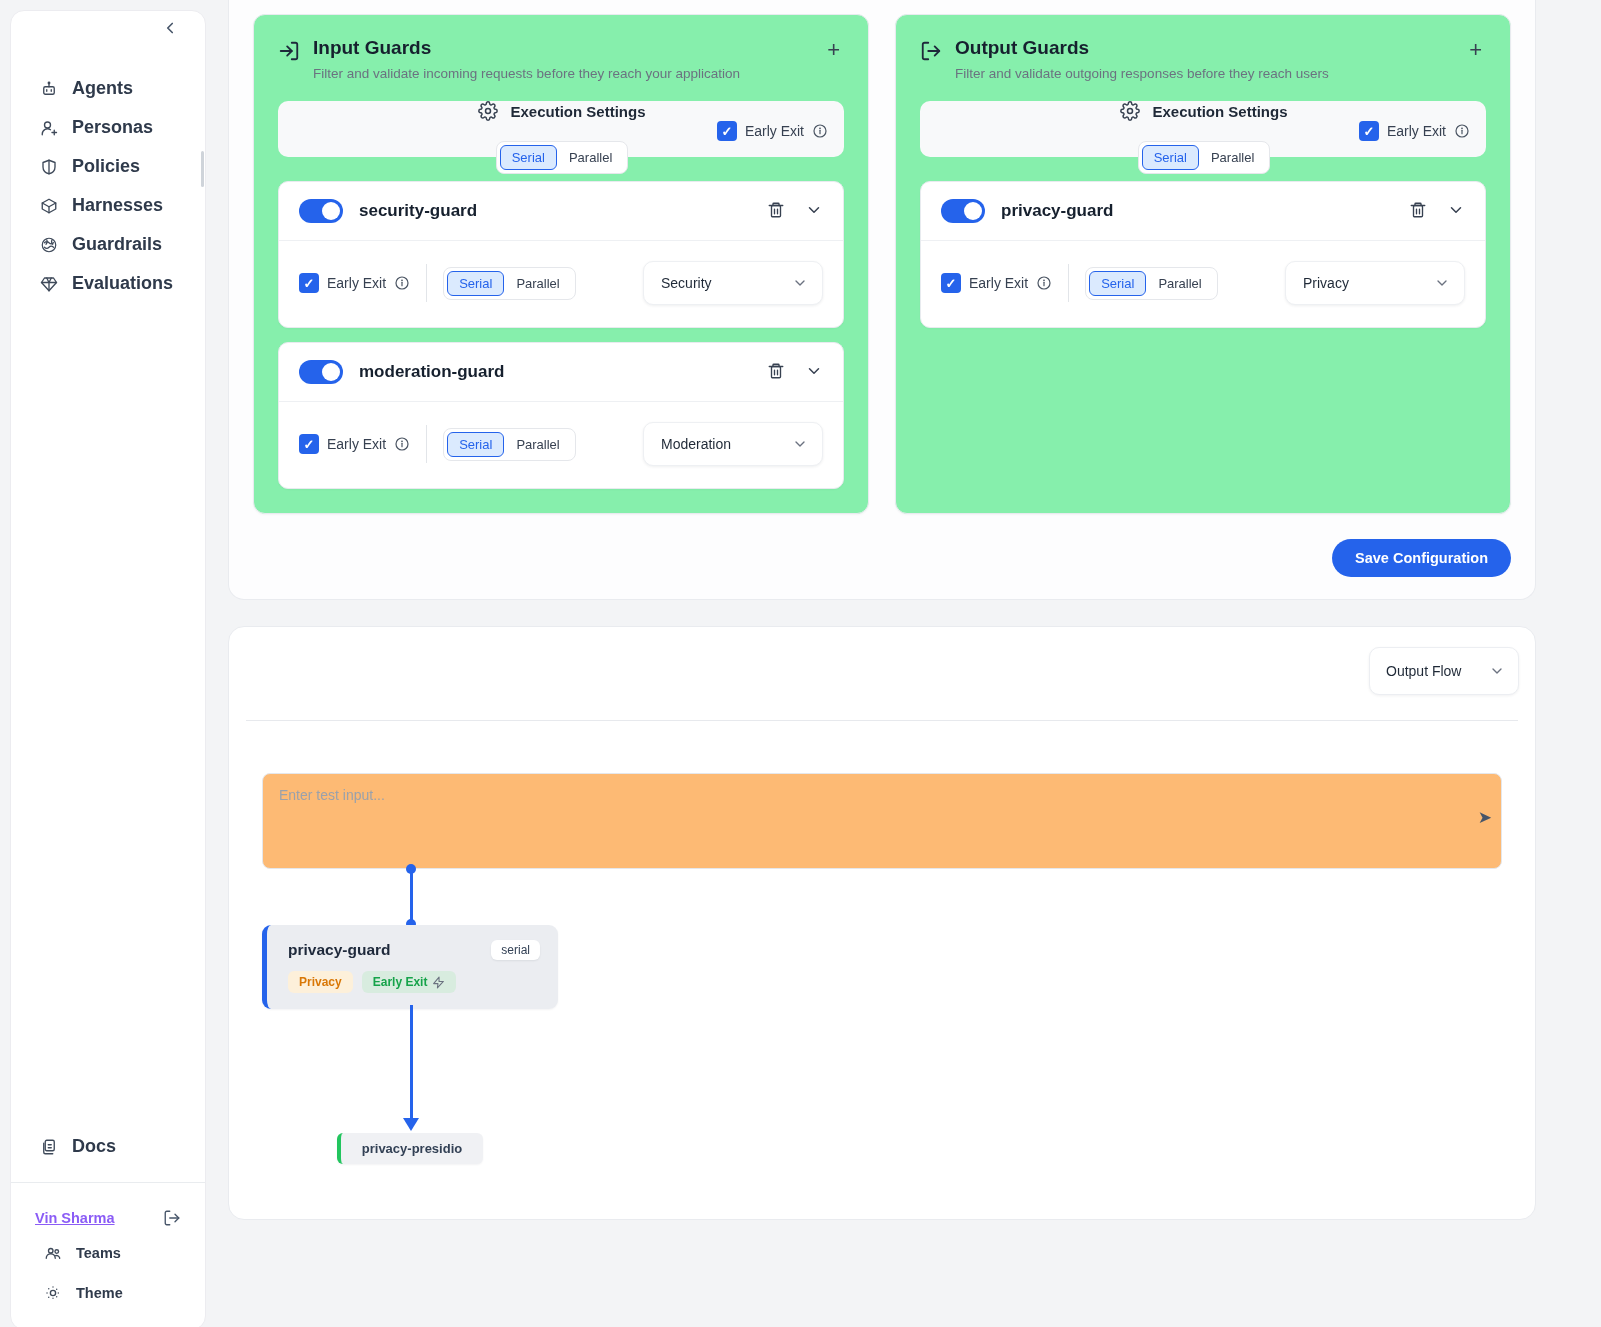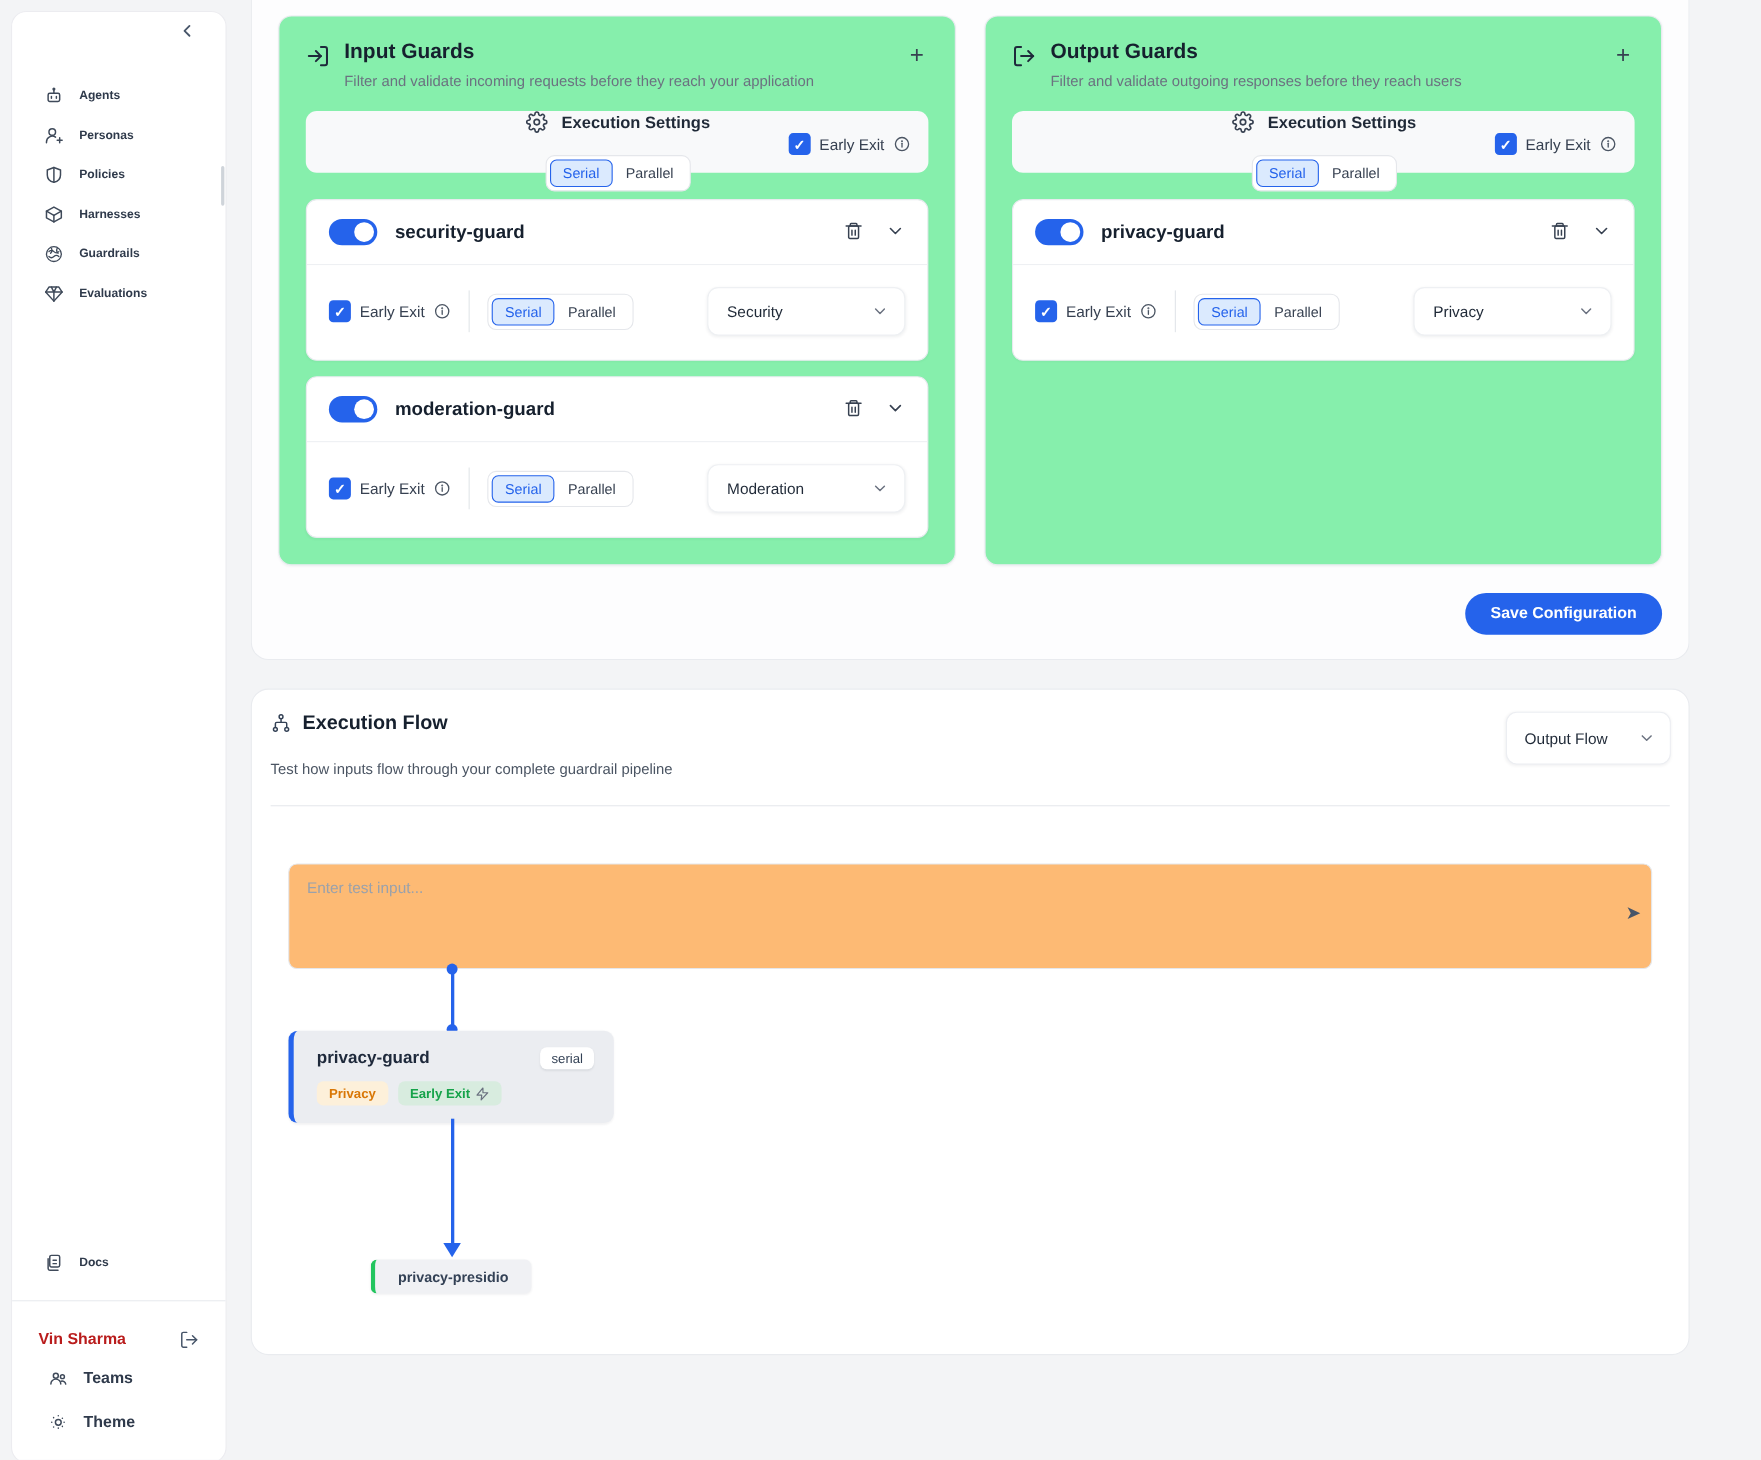--- a/index.html
+++ b/index.html
@@ -13,28 +13,28 @@
   .logo-wrap { padding:24px 0 0 30px; position:relative; }
   .logo-dots { display:flex; gap:6px; position:absolute; left:58px; top:26px; }
   .logo-dots span { width:10px; height:10px; border-radius:50%; display:block; }
   .dot-blue { background:#2563eb; }
   .dot-open { background:#ffffff; border:2.5px solid #111111; }
   .dot-red  { background:#e8342c; }
   .logo-text { font-size:40px; font-weight:800; letter-spacing:-2px; color:#0b0b0c; line-height:1.1; margin-top:8px; }
   .collapse-row { display:flex; justify-content:flex-end; padding:8px 26px 10px 0; }
   .nav { padding-top:22px; }
   .nav-item { display:flex; align-items:center; gap:14px; padding:9px 10px 9px 29px; cursor:pointer; }
-  .nav-item .lbl { font-size:11px; font-weight:600; color:#2f3a4b; }
+  .nav-item .lbl { font-size:18px; font-weight:600; color:#2f3a4b; }
   .icon16 { width:18px; height:18px; flex:0 0 18px; color:#3f4a5a; }
   .spacer { flex:1; }
   .docs-wrap { padding-bottom:16px; }
   .sb-divider { border-top:1px solid #e9ecef; }
   .sb-footer { padding:20px 0 16px 0; }
   .user-row { display:flex; align-items:center; justify-content:space-between; padding:6px 24px 6px 24px; }
-  .user-name { font-size:14.5px; font-weight:700; color:#b91c1c; }
+  .user-name { font-size:14.5px; font-weight:700; color:#8b5cf6;text-decoration:underline; }
   .footer-item { display:flex; align-items:center; gap:14px; padding:11px 10px 11px 33px; cursor:pointer; }
   .footer-item .lbl { font-size:14.5px; font-weight:600; color:#2f3a4b; }
   .sb-scrollthumb { position:absolute; right:1px; top:140px; width:3px; height:36px; background:#cfd4da; border-radius:2px; }
 
   
   .main { position:absolute; left:228px; top:0; width:1308px; }
 
   .config-card { background:#fdfdfe; border:1px solid #e9ebef; border-top:none;
                  border-radius:0 0 16px 16px; padding:14px 24px 22px 24px; }
   .panels { display:grid; grid-template-columns:1fr 1fr; gap:26px; }
@@ -454,32 +454,20 @@
       </div>
     </div>
 
     <div class="save-row">
       <button class="save-btn">Save Configuration</button>
     </div>
   </section>
 
   <section class="flow-card">
     <div class="flow-head">
-      <div class="flow-head-left">
-        <div class="flow-title-row">
-          <svg class="flow-icon" viewBox="0 0 24 24" fill="none" stroke="currentColor" stroke-width="1.7" stroke-linecap="round" stroke-linejoin="round">
-              <circle cx="12" cy="4.5" r="2.2"></circle>
-              <circle cx="5.5" cy="19" r="2.2"></circle>
-              <circle cx="18.5" cy="19" r="2.2"></circle>
-              <path d="M12 6.7v4.3M12 11H7a1.5 1.5 0 0 0-1.5 1.5v4.3M12 11h5a1.5 1.5 0 0 1 1.5 1.5v4.3"></path>
-            </svg>
-          <span class="flow-title">Execution Flow</span>
-        </div>
-        <div class="flow-sub">Test how inputs flow through your complete guardrail pipeline</div>
-      </div>
       <div class="flow-select">
         <span class="val">Output Flow</span>
         <svg class="chev" viewBox="0 0 24 24" fill="none" stroke="currentColor" stroke-width="2" stroke-linecap="round" stroke-linejoin="round">
             <polyline points="6 9 12 15 18 9"></polyline>
           </svg>
       </div>
     </div>
     <div class="flow-divider"></div>
 
     <div class="flow-area">

